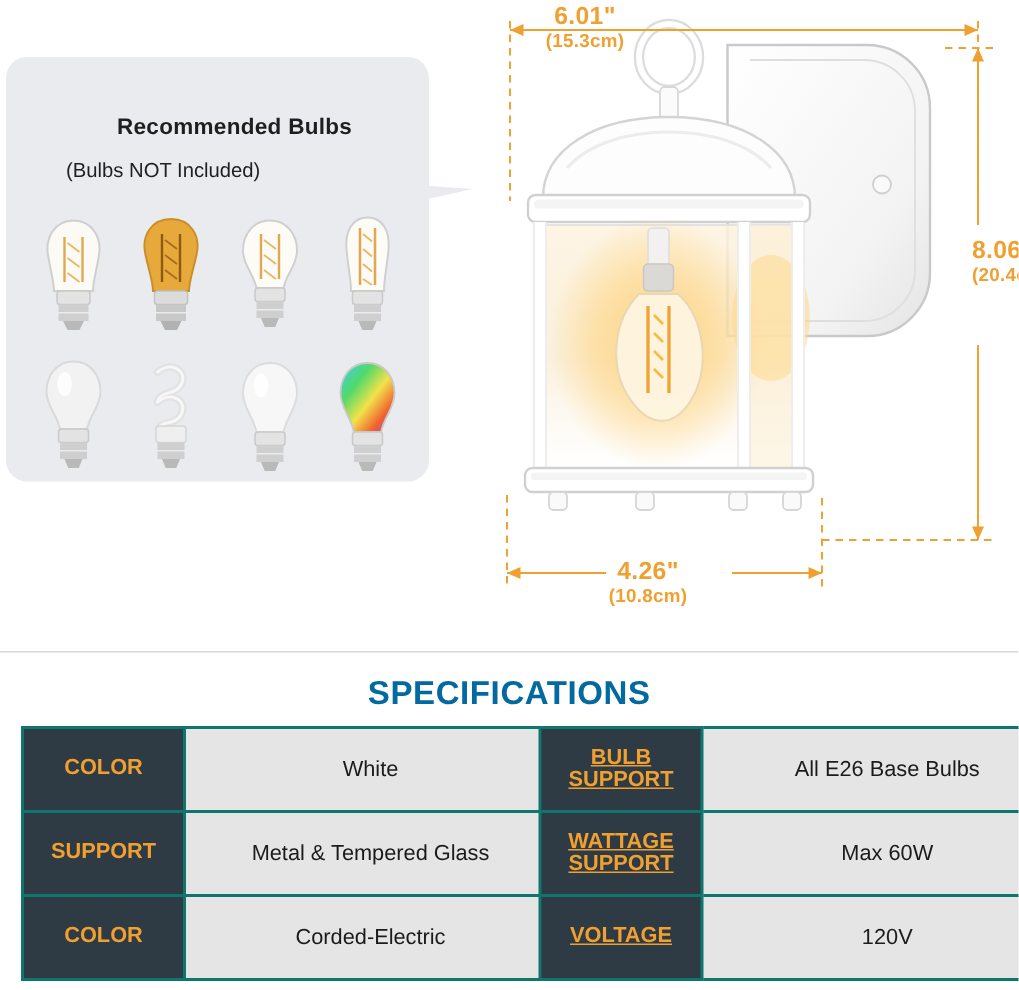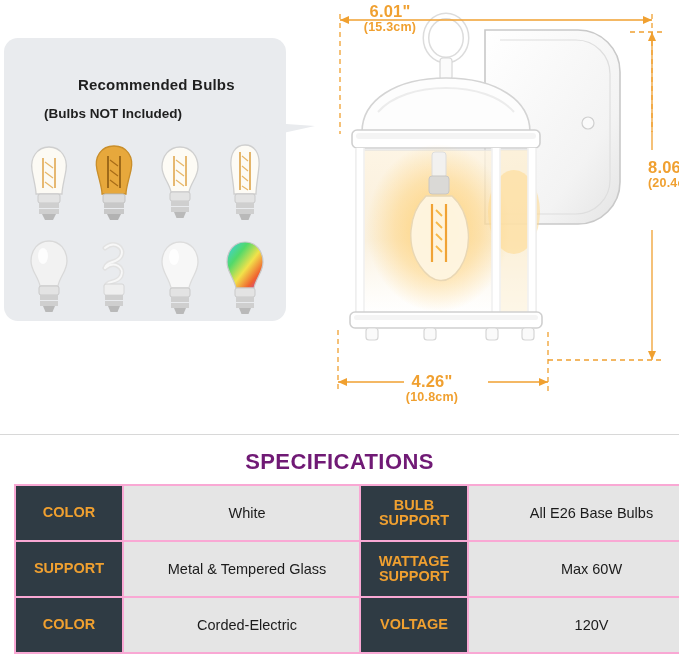--- a/index.html
+++ b/index.html
@@ -52,21 +52,21 @@
     font-weight: bold;
     color: #1f1f1f;
     letter-spacing: .2px;
     margin-left: 44px;
   }
   .callout-sub {
     position: absolute;
     left: 40px;
     top: 68px;
     font-size: 13.5px;
-    font-weight: bold;
+    font-weight: normal;
     color: #1f1f1f;
   }
 
   .bulb-grid {
     position: absolute;
     left: 12px;
     top: 98px;
     width: 262px;
     display: flex;
     flex-wrap: wrap;
@@ -137,53 +137,53 @@
   
   .spec-title {
     position: absolute;
     top: 449px;
     left: 0;
     width: 679px;
     text-align: center;
     font-size: 22px;
     font-weight: bold;
     letter-spacing: .4px;
-    color: #701a75;
+    color: #0369a1;
   }
   .spec-table {
     position: absolute;
     left: 14px;
     top: 484px;
     width: 651px;
     border-collapse: collapse;
     table-layout: fixed;
   }
   .spec-table td {
     height: 52px;
-    border: 2px solid #f9a8d4;
+    border: 2px solid #0f766e;
     font-size: 14.5px;
     text-align: center;
     vertical-align: middle;
   }
   .spec-key {
     background: #2f3b44;
     color: #f0a030;
     font-weight: bold;
     font-size: 15.5px;
     width: 104px;
     line-height: 1.05;
   }
   .spec-val {
     background: #e5e5e5;
     color: #1b1b1b;
     font-size: 14.5px;
     padding-left: 12px;
   }
   .col-v1 { width: 222px; }
-  .col-k2 { width: 104px; }
+  .col-k2 { width: 104px; text-decoration: underline; }
   .col-v2 { width: 221px; }
 </style>
 </head>
 <body>
 
 <div class="product-area">
 
   <div class="lamp-wrap">
     <svg width="379" height="432" viewBox="0 0 379 432" xmlns="http://www.w3.org/2000/svg">
       <defs>

